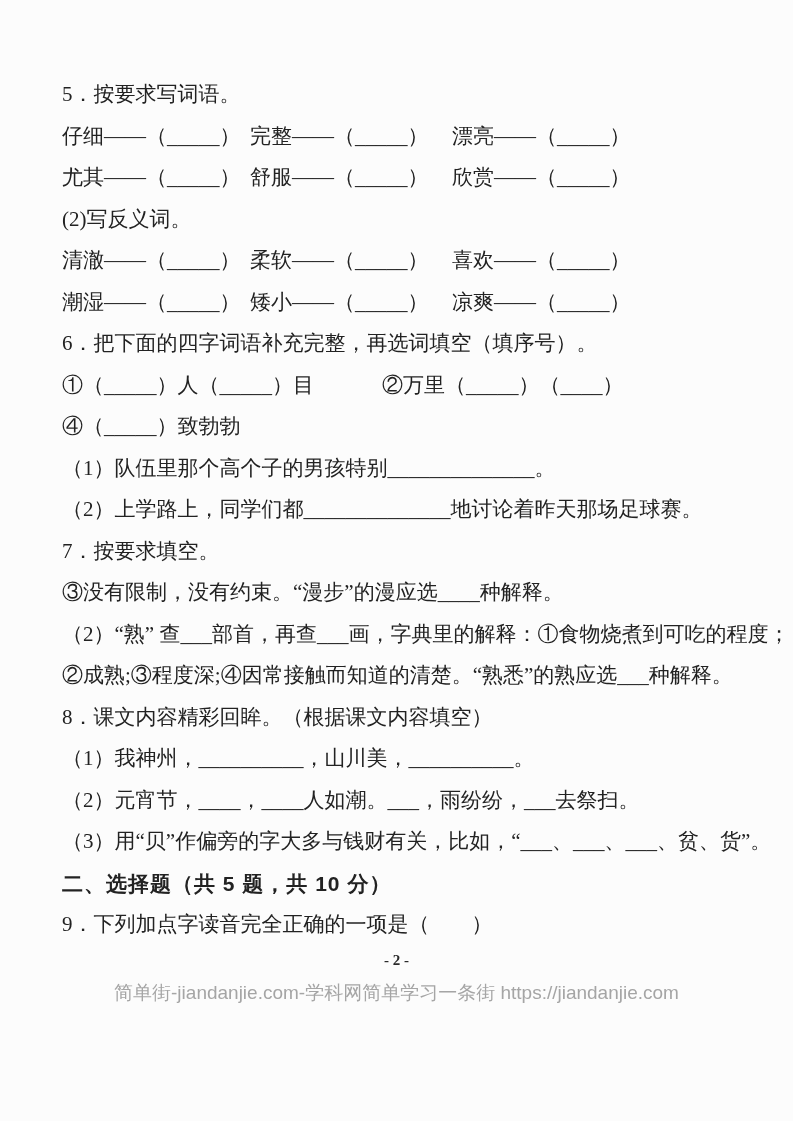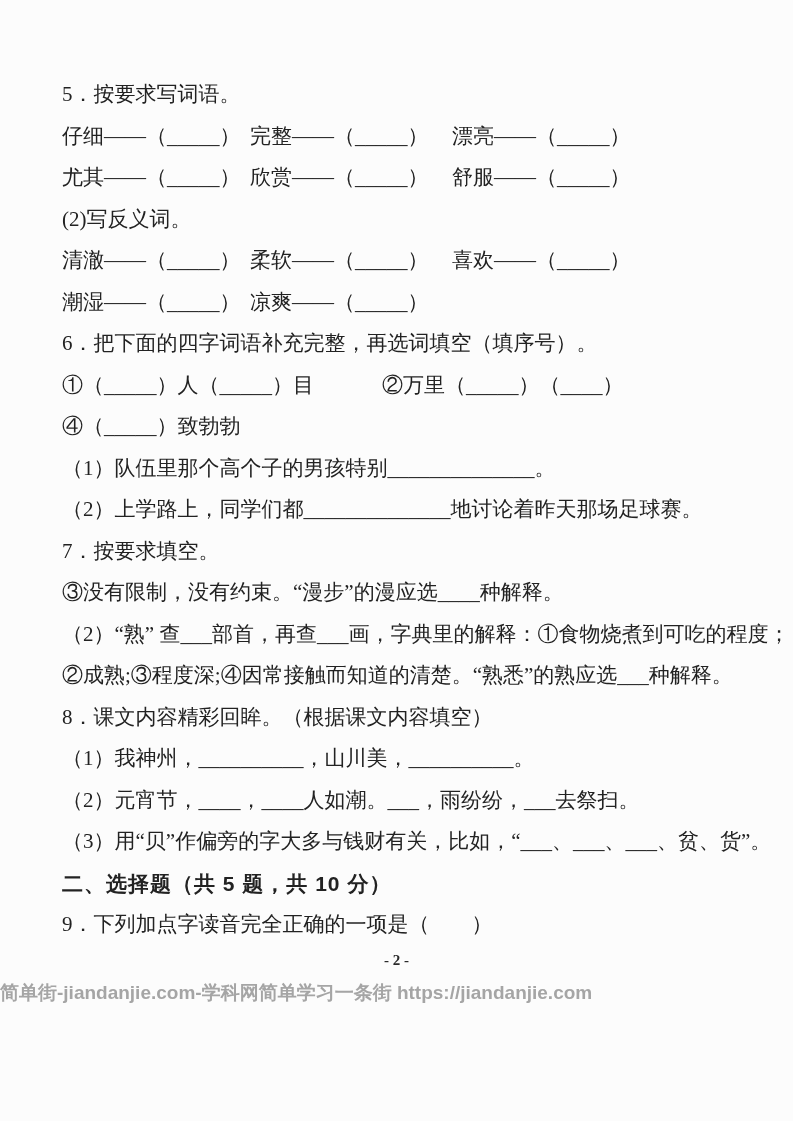--- a/index.html
+++ b/index.html
@@ -40,54 +40,55 @@
     line-height: 28px;
     text-align: center;
     font-size: 15px;
     font-weight: 700;
     color: #2a2a2a;
   }
   .footer {
     height: 30px;
     line-height: 30px;
     margin-top: 4px;
+    text-align: center;
     font-family: "Liberation Sans", "DejaVu Sans", sans-serif;
     font-size: 19px;
     color: #a5a5a5;
-    font-weight: bold;
   }
 </style>
 </head>
 <body>
 
 <div class="page">
   <div class="content">
 
     <div class="line">5．按要求写词语。</div>
 
     <div class="line cols3">
       <span>仔细——（_____）</span>
       <span>完整——（_____）</span>
       <span>漂亮——（_____）</span>
     </div>
     <div class="line cols3">
       <span>尤其——（_____）</span>
+      <span>舒服——（_____）</span>
       <span>欣赏——（_____）</span>
-      <span>舒服——（_____）</span>
     </div>
 
     <div class="line">(2)写反义词。</div>
 
     <div class="line cols3">
       <span>清澈——（_____）</span>
       <span>柔软——（_____）</span>
       <span>喜欢——（_____）</span>
     </div>
     <div class="line cols3">
       <span>潮湿——（_____）</span>
+      <span>矮小——（_____）</span>
       <span>凉爽——（_____）</span>
     </div>
 
     <div class="line">6．把下面的四字词语补充完整，再选词填空（填序号）。</div>
 
     <div class="line cols2">
       <span>①（_____）人（_____）目</span>
       <span>②万里（_____）（____）</span>
     </div>
     <div class="line cols2">

